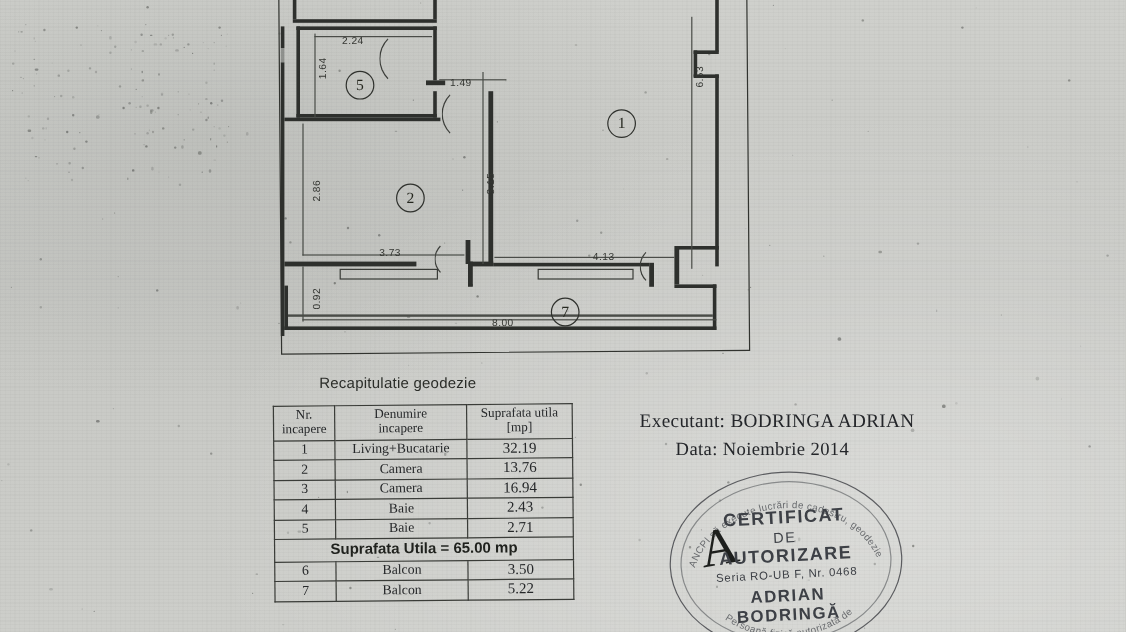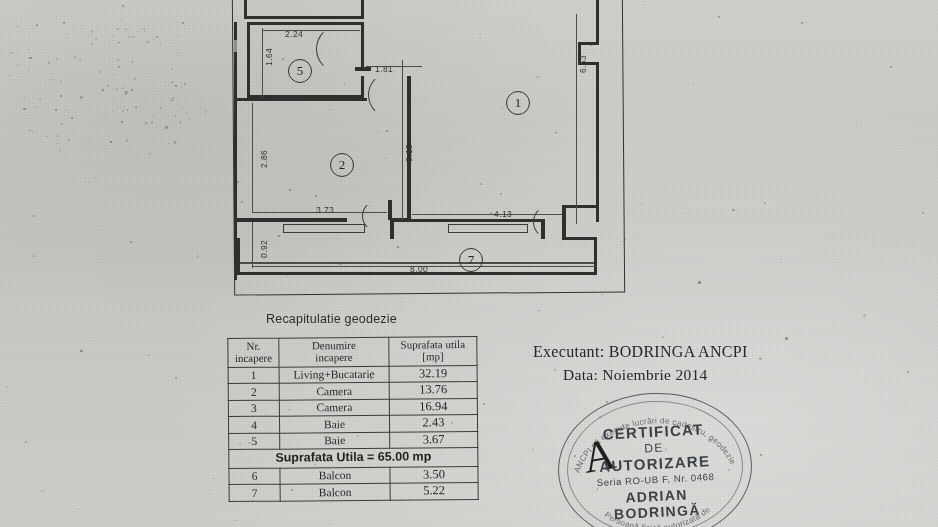--- a/index.html
+++ b/index.html
@@ -457,21 +457,21 @@
   <div class="thin" style="left:412px;top:214px;width:150px;height:1px;"></div>
   <div class="thin" style="left:252px;top:266px;width:345px;height:1px;"></div>
   <div class="thin" style="left:262px;top:28px;width:1px;height:70px;"></div>
   <div class="thin" style="left:252px;top:103px;width:1px;height:110px;"></div>
   <div class="thin" style="left:402px;top:60px;width:1px;height:160px;"></div>
   <div class="thin" style="left:576px;top:14px;width:1px;height:210px;"></div>
   <div class="thin" style="left:252px;top:222px;width:1px;height:46px;"></div>
 
   <div id="dims">
       <div class="dim" style="left: 285px; top: 29px;">2.24</div>
-      <div class="dim" style="left: 375px; top: 64px;">1.81</div>
+      <div class="dim" style="left: 375px; top: 64px;">1.49</div>
       <div class="dim" style="left: 316px; top: 205px;">3.73</div>
       <div class="dim" style="left: 494px; top: 209px;">4.13</div>
       <div class="dim" style="left: 410px; top: 264px;">8.00</div>
       <div class="dim v" style="left: 264px; top: 66px;">1.64</div>
       <div class="dim v" style="left: 259px; top: 168px;">2.86</div>
       <div class="dim v" style="left: 404px; top: 162px;">3.15</div>
       <div class="dim v" style="left: 578px; top: 73px;">6.53</div>
       <div class="dim v" style="left: 259px; top: 258px;">0.92</div>
     </div>
 
@@ -519,39 +519,39 @@
         <td class="c3 num">16.94</td>
       </tr>
       <tr>
         <td class="c1">4</td>
         <td class="c2">Baie</td>
         <td class="c3 num">2.43</td>
       </tr>
       <tr>
         <td class="c1">5</td>
         <td class="c2">Baie</td>
-        <td class="c3 num">3.67</td>
+        <td class="c3 num">2.71</td>
       </tr>
       <tr class="total">
         <td colspan="3">Suprafata Utila  = 65.00 mp</td>
       </tr>
       <tr>
         <td class="c1">6</td>
         <td class="c2">Balcon</td>
         <td class="c3 num">3.50</td>
       </tr>
       <tr>
         <td class="c1">7</td>
         <td class="c2">Balcon</td>
         <td class="c3 num">5.22</td>
       </tr>
     </tbody>
 </table>
 
-<div id="exec">Executant: BODRINGA ANCPI</div>
+<div id="exec">Executant: BODRINGA ADRIAN</div>
 <div id="execDate">Data: Noiembrie 2014</div>
 
 <div id="stamp">
   <div id="stampRing"></div>
   <div id="stampRing2"></div>
 
   <svg class="arc" viewBox="0 0 194 150">
     <defs>
       <path id="arcTop" d="M 18,86 A 80,66 0 0 1 176,86"></path>
       <path id="arcBot" d="M 20,84 A 78,64 0 0 0 174,84"></path>

